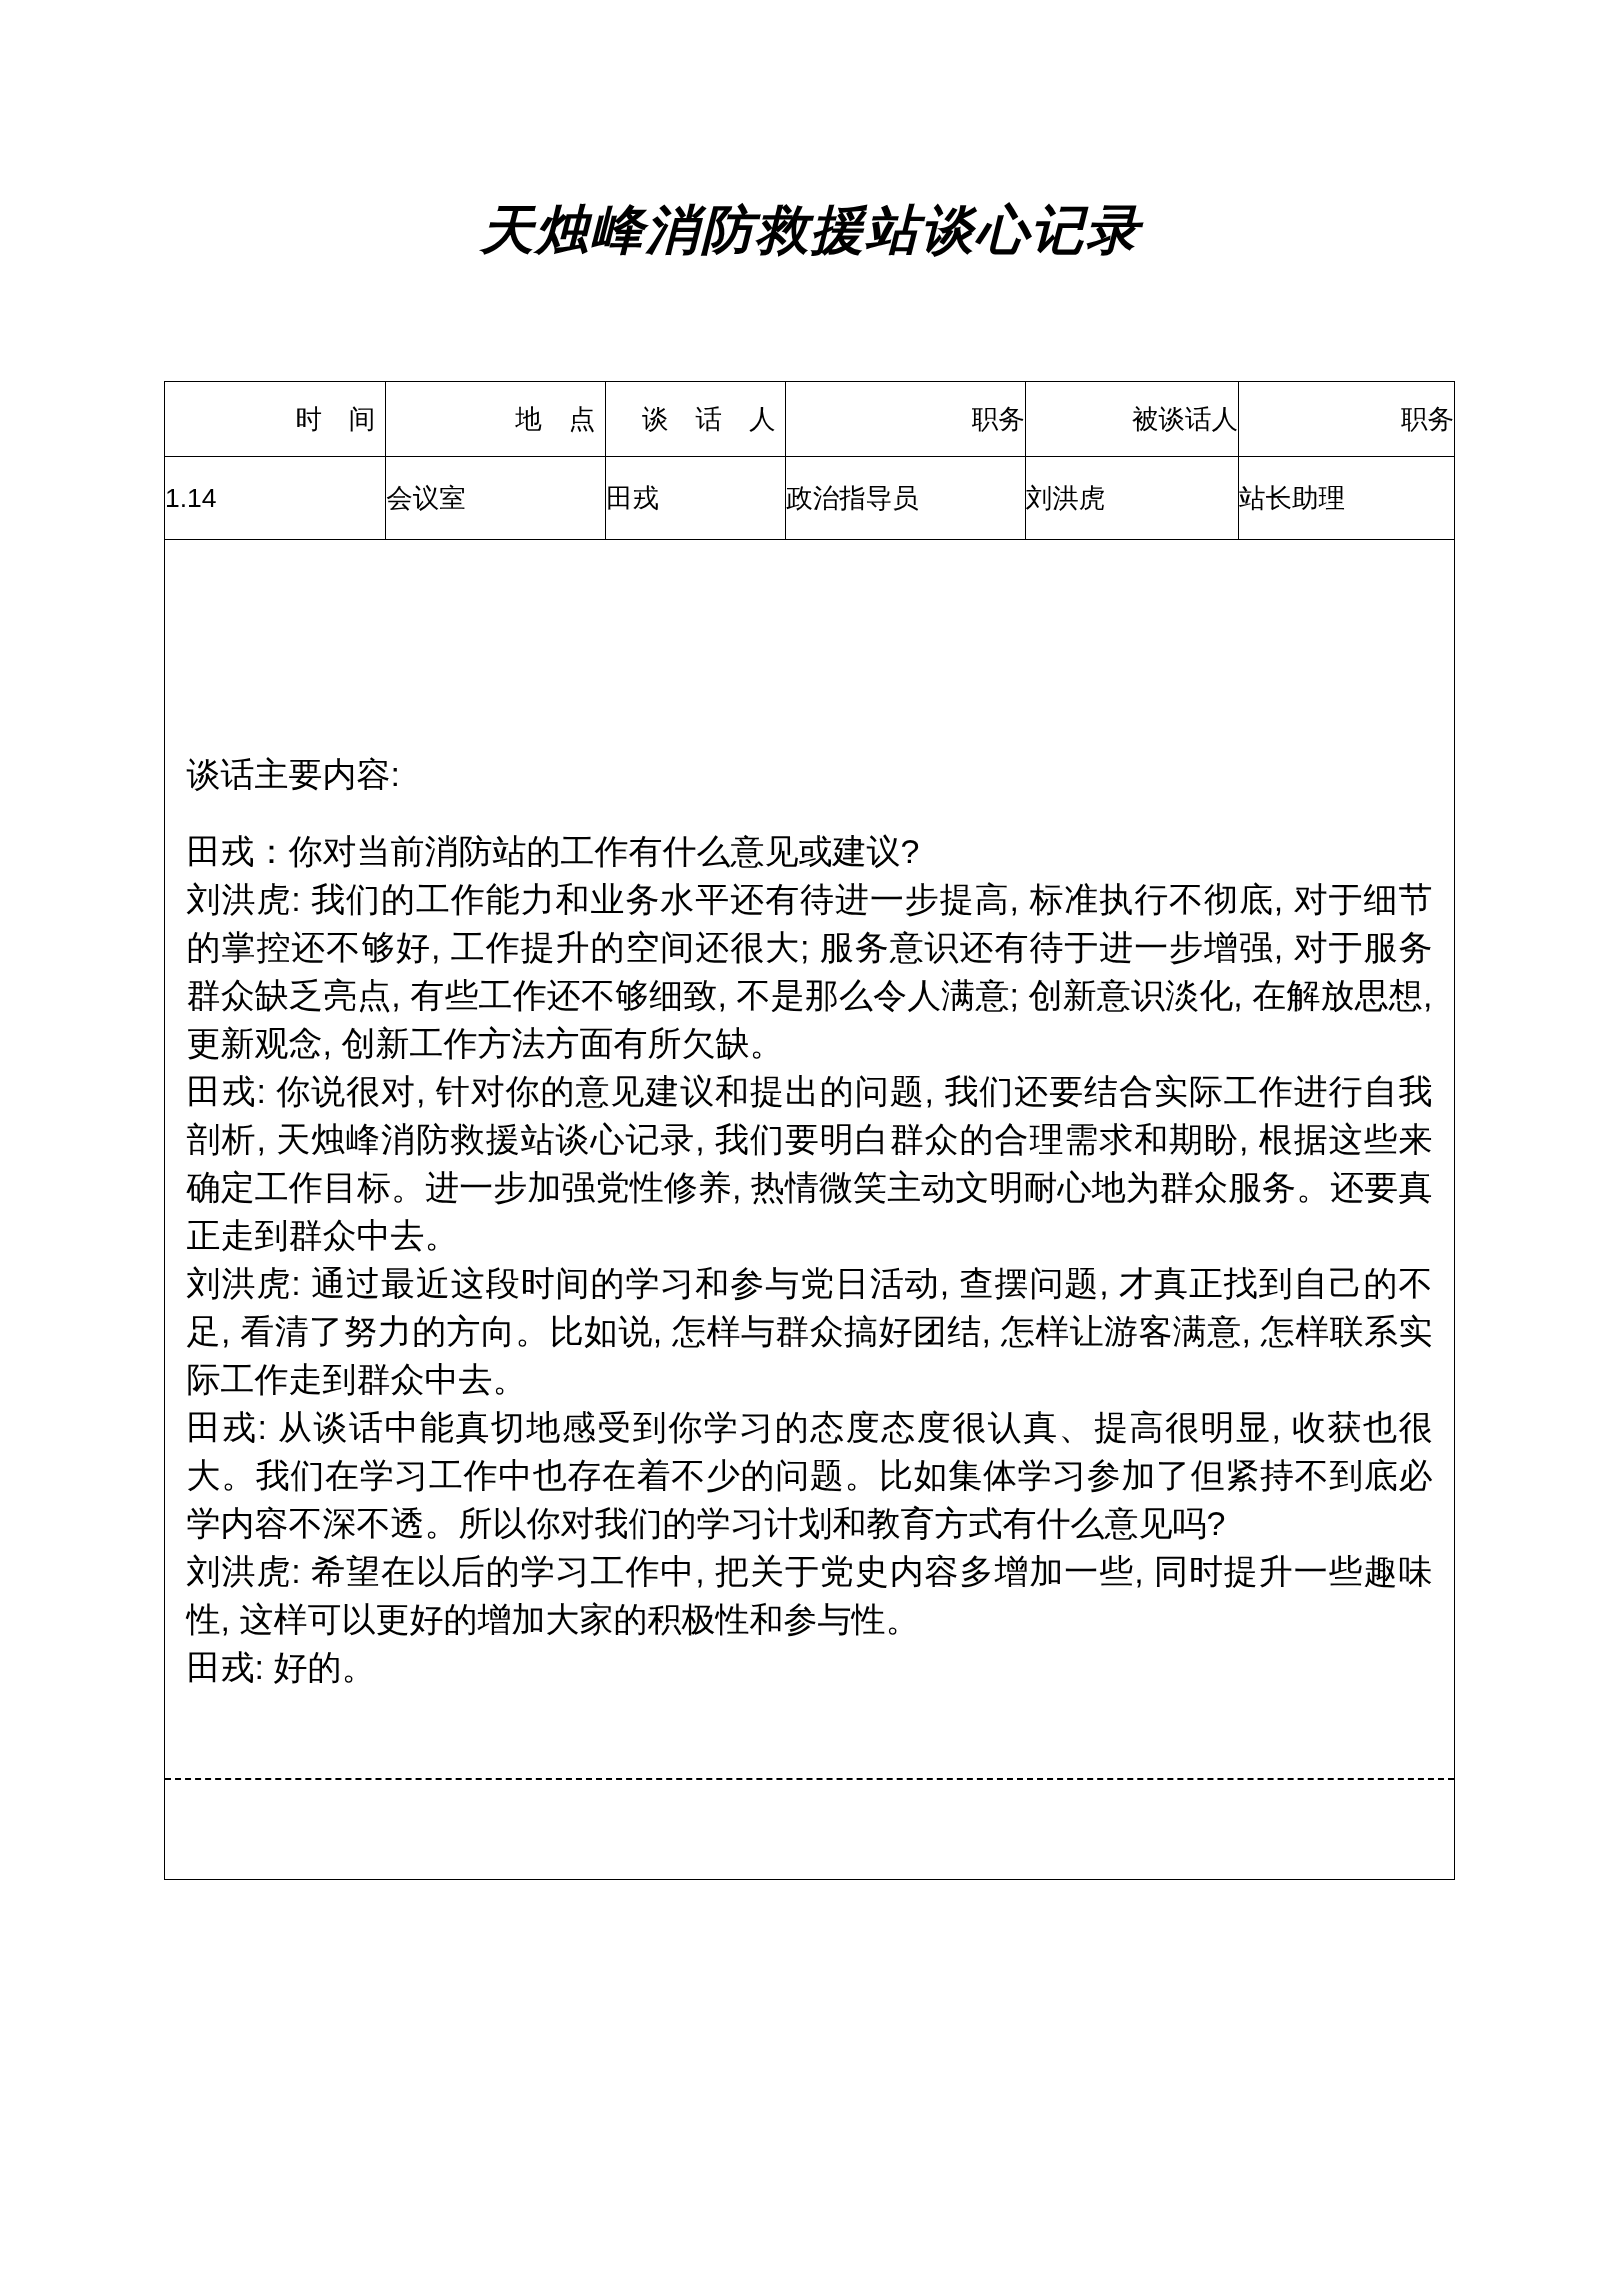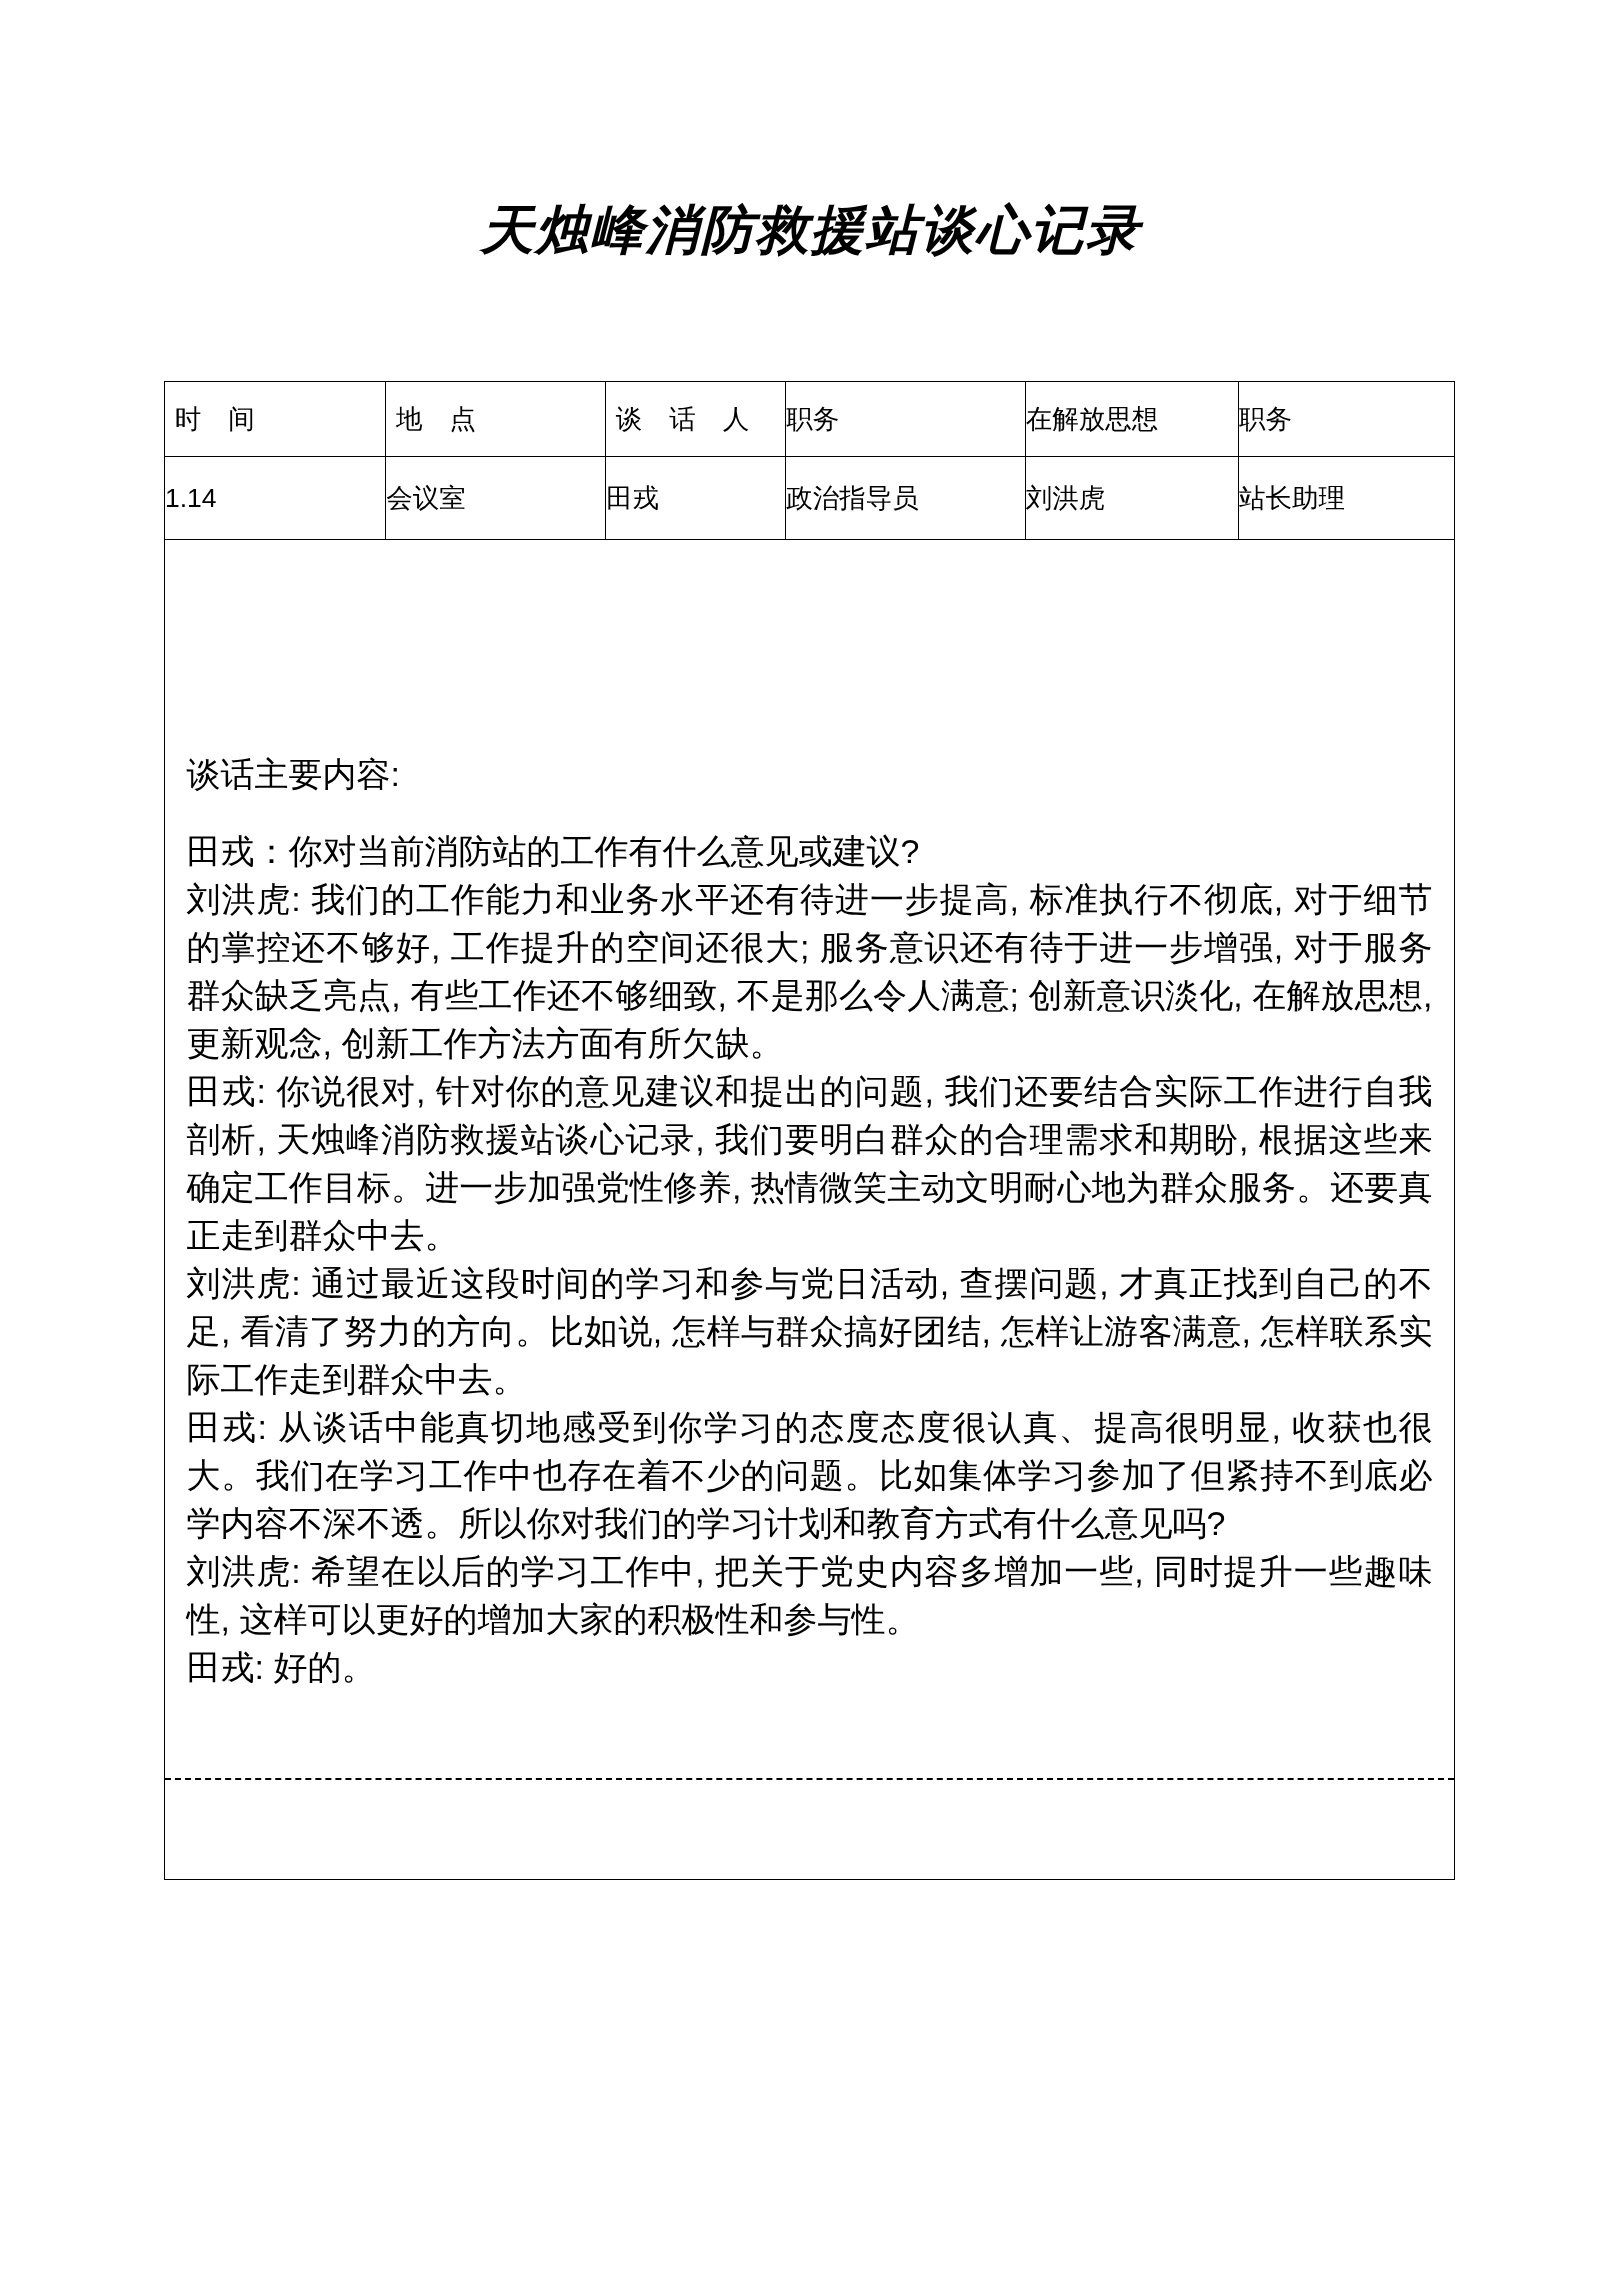--- a/index.html
+++ b/index.html
@@ -47,21 +47,21 @@
   }
   .record-table td {
     border: 1px solid #000000;
     padding: 0;
     vertical-align: middle;
     font-size: 26.5px;
     color: #000000;
   }
   .record-table .hdr-row td {
     height: 74px;
-    text-align: left;
+    text-align: right;
     letter-spacing: 0;
   }
   .record-table .val-row td {
     height: 82px;
     text-align: left;
   }
   .spaced {
     letter-spacing: 9.8px;
     padding-left: 9.8px;
   }
@@ -120,21 +120,21 @@
         <col class="c4">
         <col class="c5">
         <col class="c6">
     </colgroup>
     <tbody>
       <tr class="hdr-row">
         <td><span class="spaced">时 间</span></td>
         <td><span class="spaced">地 点</span></td>
         <td><span class="spaced">谈 话 人</span></td>
         <td><span>职务</span></td>
-        <td><span>在解放思想</span></td>
+        <td><span>被谈话人</span></td>
         <td><span>职务</span></td>
       </tr>
       <tr class="val-row">
         <td>1.14</td>
         <td>会议室</td>
         <td>田戎</td>
         <td>政治指导员</td>
         <td>刘洪虎</td>
         <td>站长助理</td>
       </tr>

